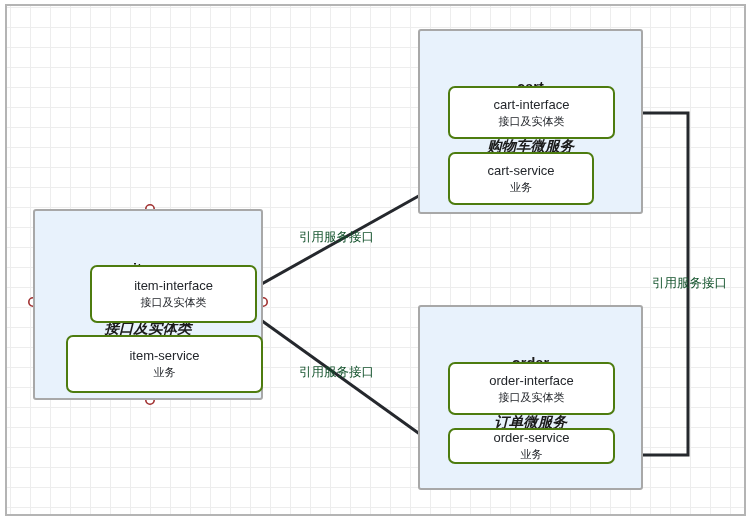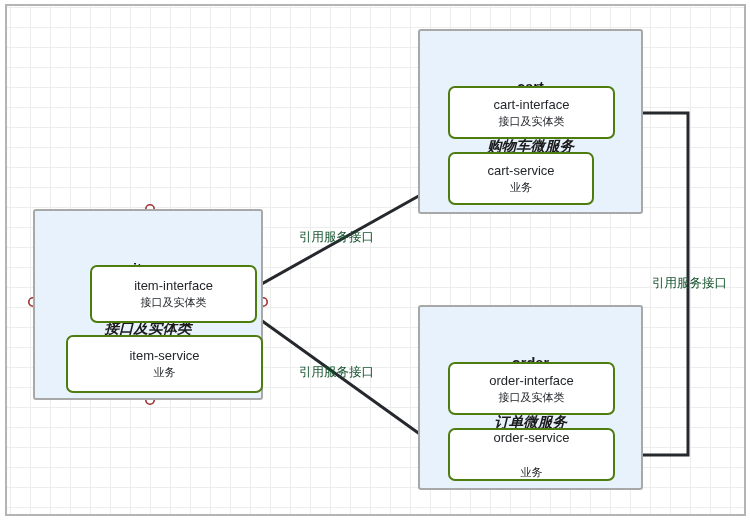--- a/index.html
+++ b/index.html
@@ -198,21 +198,21 @@
     <div class="group-title" style="top:7px;">
       <span class="title-en">order</span>
       <span class="title-cn">订单微服务</span>
     </div>
 
     <div class="node-box" style="left:28px; top:55px; width:167px; height:53px;">
       <span class="node-en">order-interface</span>
       <span class="node-cn">接口及实体类</span>
     </div>
 
-    <div class="node-box" style="left:28px; top:121px; width:167px; height:53px;justify-content:space-between;">
+    <div class="node-box" style="left:28px; top:121px; width:167px; height:36px;">
       <span class="node-en">order-service</span>
       <span class="node-cn">业务</span>
     </div>
   </div>
 
   <div class="edge-label" style="left:299px; top:231px;">引用服务接口</div>
 
   <div class="edge-label" style="left:299px; top:366px;">引用服务接口</div>
 
   <div class="edge-label" style="left:652px; top:277px;">引用服务接口</div>

